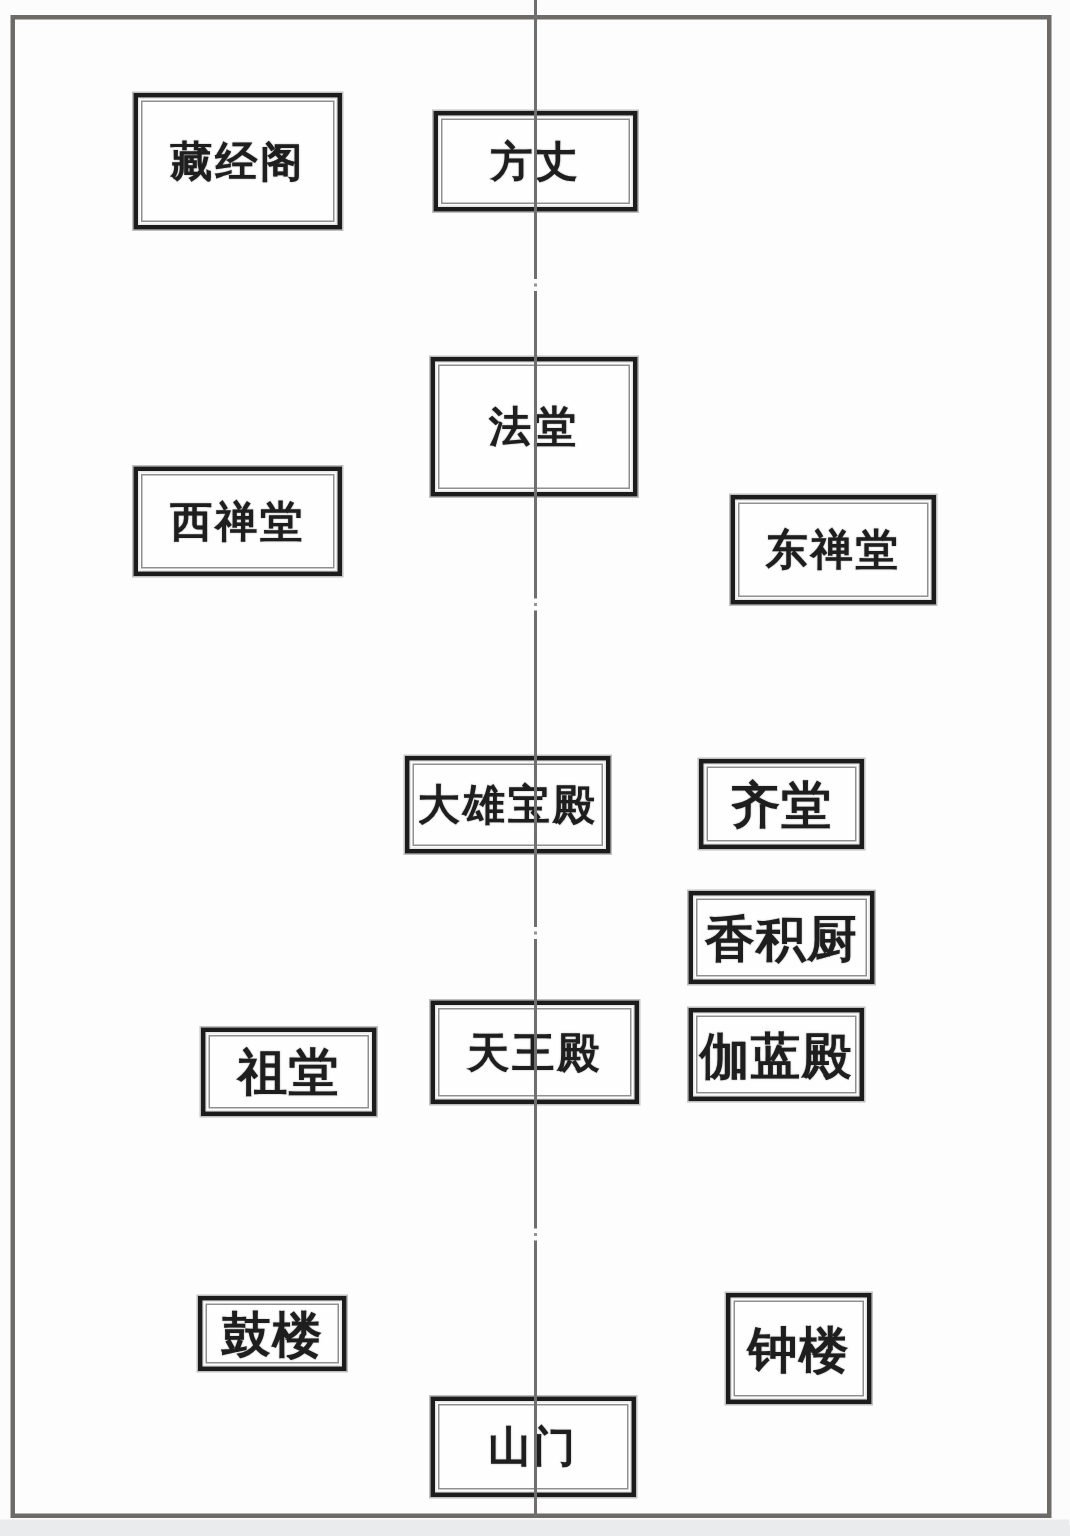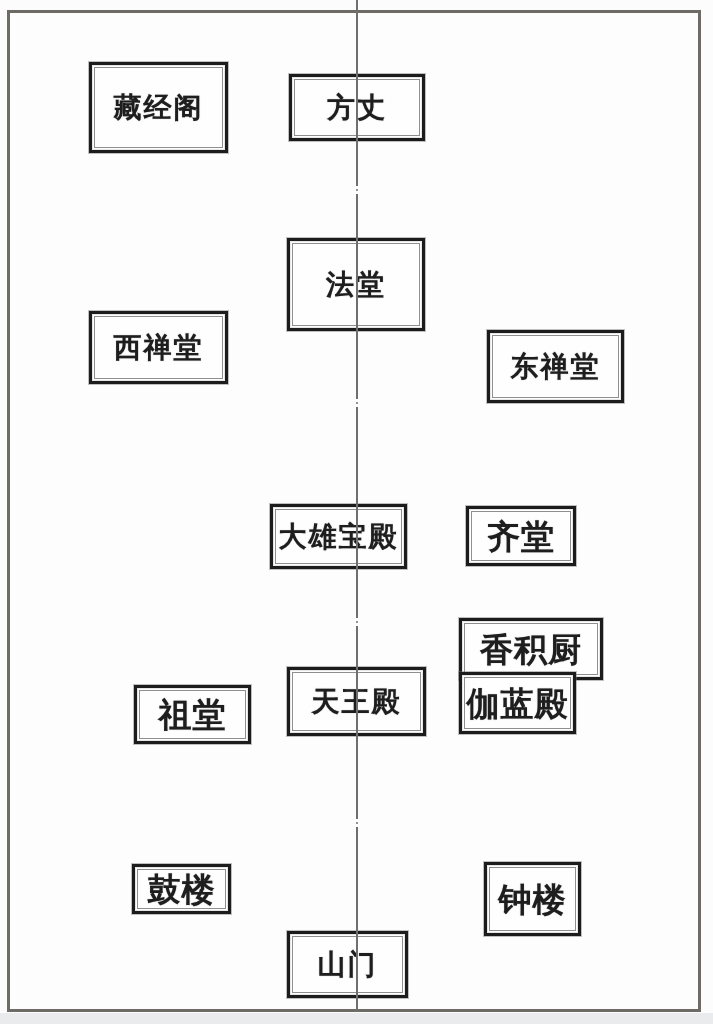--- a/index.html
+++ b/index.html
@@ -42,27 +42,27 @@
   }
   .hall-sm .hall-label{font-size:33px;letter-spacing:1px;}
   
   .h0 {left:89px; top:62px; width:139px;height:91px;}  
   .h1 {left:289px;top:74px; width:136px;height:67px;}  
   .h2 {left:287px;top:238px;width:138px;height:93px;}  
   .h3 {left:89px; top:311px;width:139px;height:73px;}  
   .h4 {left:487px;top:314px;width:137px;height:73px;margin-top:16px;}  
   .h5 {left:270px;top:504px;width:137px;height:65px;}  
   .h6 {left:466px;top:506px;width:110px;height:60px;}  
-  .h7 {left:459px;top:594px;width:144px;height:62px;margin-top:24px;}  
+  .h7 {left:459px;top:594px;width:124px;height:62px;}  
   .h8 {left:134px;top:674px;width:117px;height:59px;margin-top:11px;}  
   .h9 {left:287px;top:667px;width:139px;height:69px;}  
   .h10{left:459px;top:672px;width:117px;height:62px;}  
   .h11{left:132px;top:864px;width:99px; height:50px;}  
   .h12{left:484px;top:862px;width:97px; height:74px;}  
-  .h13{left:287px;top:931px;width:121px;height:67px;padding-left:48px;}  
+  .h13{left:287px;top:931px;width:137px;height:67px;padding-left:48px;}  
   
   .bottom-strip{
     position:absolute;left:0;top:1013px;width:713px;height:11px;
     background:var(--scan_edge,#e9ebec);z-index:0;
   }
 </style>
 </head>
 <body>
 
 <div style="position:absolute;inset:0;">

